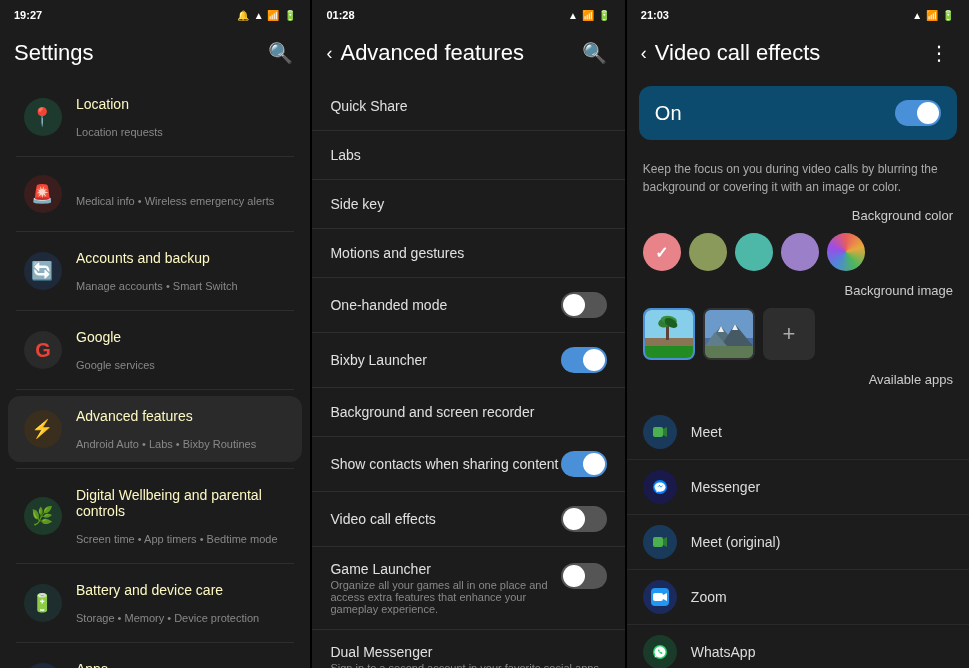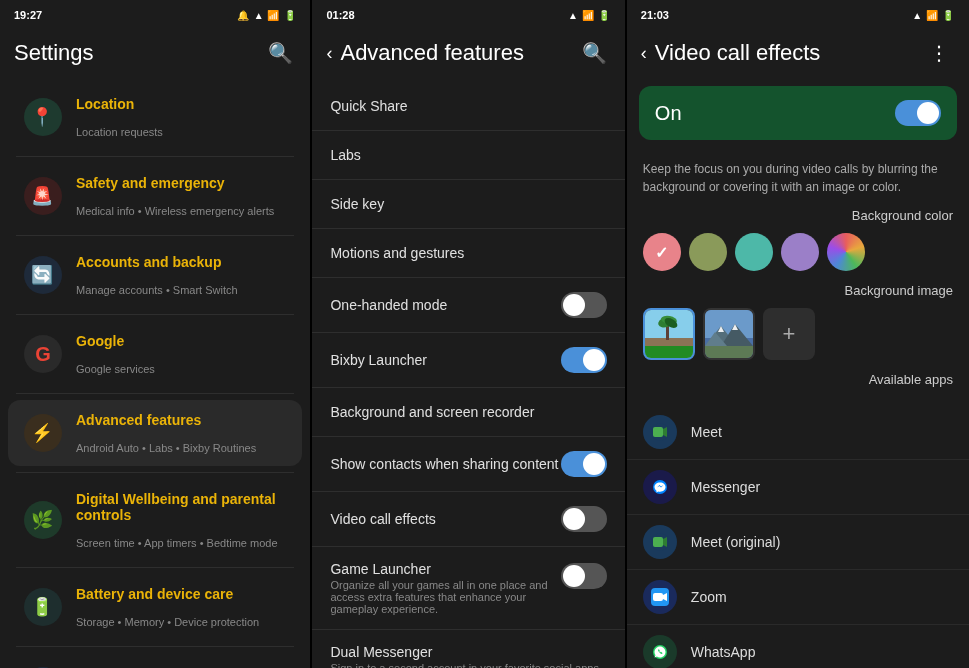--- a/index.html
+++ b/index.html
@@ -95,23 +95,23 @@
       display: flex;
       align-items: center;
       justify-content: center;
       font-size: 18px;
       margin-right: 14px;
       flex-shrink: 0;
     }
 
     .setting-text { flex: 1; }
     .setting-title {
-      color: #eab308;
+      color: #fef9c3;
       font-size: 14px;
-      font-weight: 700;
+      font-weight: 400;
     }
     .setting-subtitle {
       color: #888;
       font-size: 11px;
       margin-top: 14px;
     }
 
     
     .divider {
       height: 1px;
@@ -180,21 +180,21 @@
       color: #aaa;
       font-size: 12px;
       line-height: 1.5;
       margin-bottom: 12px;
     }
 
     .on-toggle-row {
       display: flex;
       align-items: center;
       justify-content: space-between;
-      background: #14532d;
+      background: #0c4a6e;
       border-radius: 12px;
       padding: 14px 16px;
       margin: 8px 12px;
     }
     .on-label {
       color: #fff;
       font-size: 20px;
       font-weight: 500;
     }
 
@@ -301,21 +301,20 @@
       <div class="setting-text">
         <div class="setting-title">Location</div>
         <div class="setting-subtitle">Location requests</div>
       </div>
     </div>
     <div class="divider"></div>
 
     <div class="setting-item">
       <div class="setting-icon" style="background:#3a1e1e;">🚨</div>
       <div class="setting-text">
-        <div class="setting-title">Safety and emergency</div>
         <div class="setting-subtitle">Medical info • Wireless emergency alerts</div>
       </div>
     </div>
     <div class="divider"></div>
 
     <div class="setting-item">
       <div class="setting-icon" style="background:#1e2a3a;">🔄</div>
       <div class="setting-text">
         <div class="setting-title">Accounts and backup</div>
         <div class="setting-subtitle">Manage accounts • Smart Switch</div>

